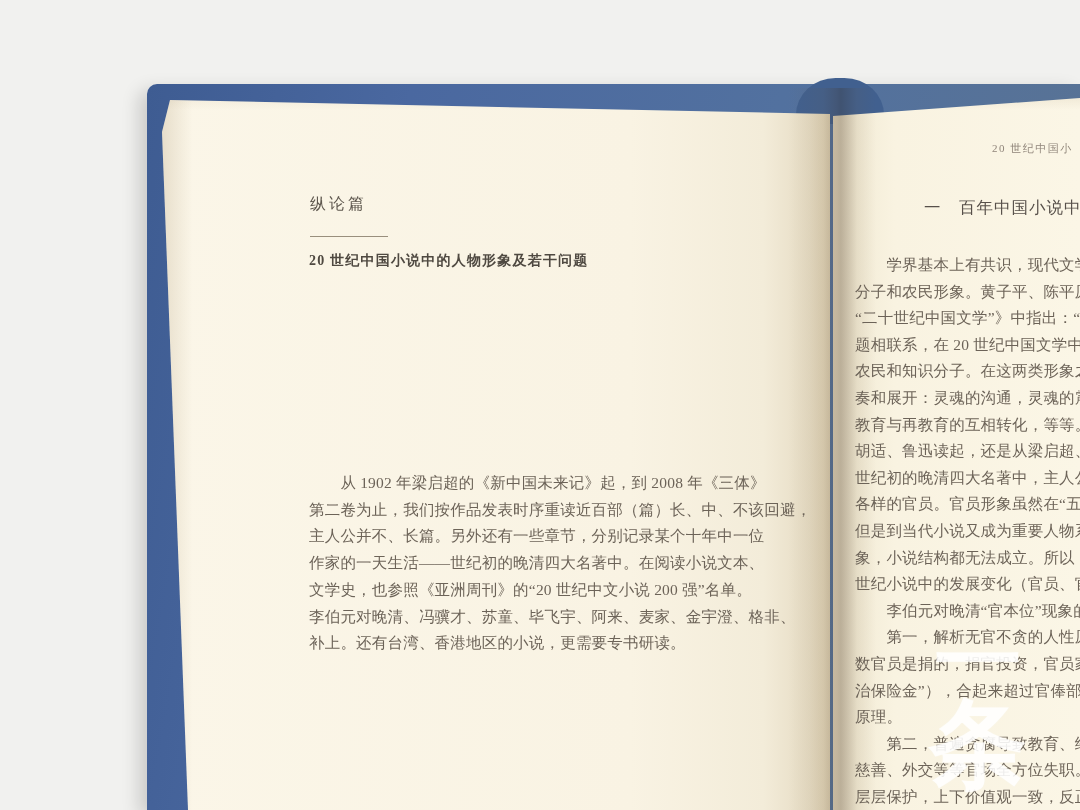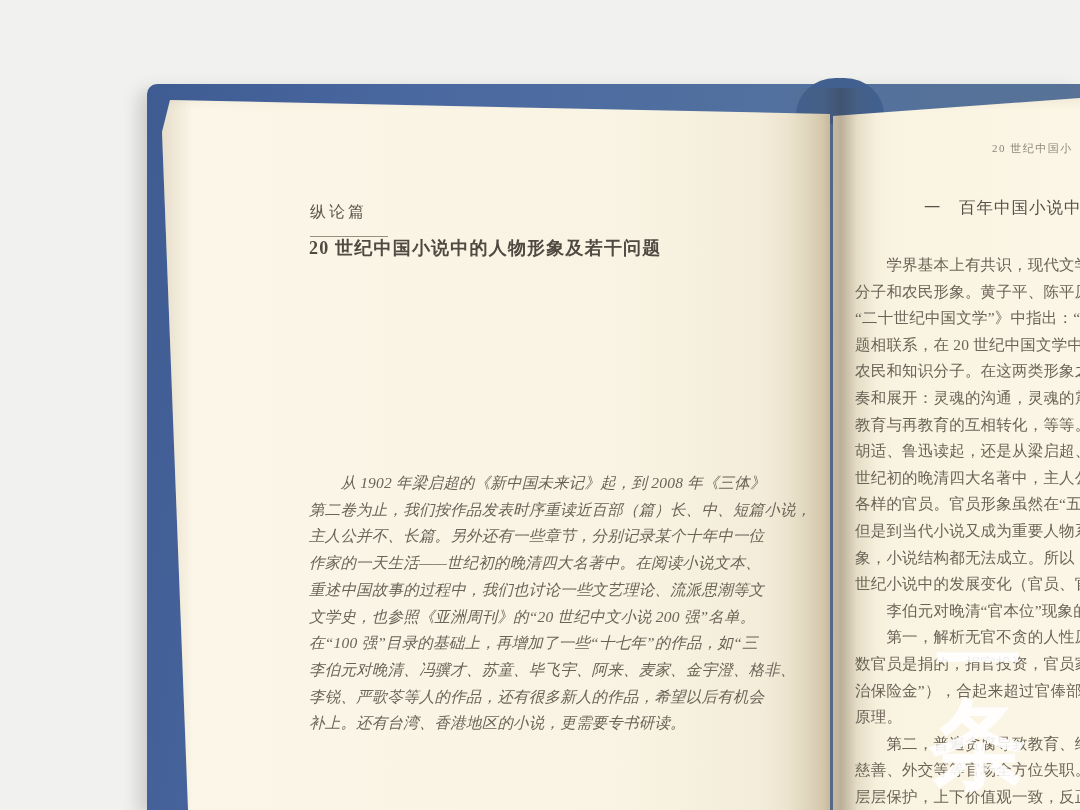--- a/index.html
+++ b/index.html
@@ -41,35 +41,35 @@
     content:"";position:absolute;left:0;top:0;right:0;height:20px;
     background:linear-gradient(to bottom,rgba(150,125,85,0.16),rgba(150,125,85,0));
   }
   .gutter-shadow{
     position:absolute;left:788px;top:88px;width:88px;height:722px;pointer-events:none;
     background:linear-gradient(to right,rgba(110,85,50,0) 0%,rgba(110,85,50,0.10) 40%,
       rgba(75,55,35,0.22) 55%,rgba(60,45,28,0.26) 60%,rgba(110,85,50,0.10) 78%,rgba(110,85,50,0) 100%);
   }
   
   .section-label{
-    position:absolute;left:310px;top:202px;font-size:16px;letter-spacing:3px;color:#5e574e;
+    position:absolute;left:310px;top:194px;font-size:16px;letter-spacing:3px;color:#5e574e;
   }
   .section-underline{
     position:absolute;left:310px;top:236px;width:78px;height:0;
     border-top:1px solid rgba(120,108,90,0.75);
   }
   .chapter-title{
-    position:absolute;left:309px;top:236px;font-size:18px;font-weight:700;
+    position:absolute;left:309px;top:252px;font-size:14px;font-weight:700;
     letter-spacing:1.2px;color:#4f4941;white-space:nowrap;
   }
   .left-body{
     position:absolute;left:309px;top:470px;width:470px;
     font-size:15.5px;line-height:26.7px;letter-spacing:0.2px;color:var(--ink,#6c6358);
   }
-  .left-body .line{white-space:nowrap;font-style:italic;}
+  .left-body .line{white-space:nowrap;}
   
   .right-running-header{
     position:absolute;left:992px;top:141px;font-size:11px;letter-spacing:1.5px;
     color:#90857a;white-space:nowrap;
   }
   .right-heading{
     position:absolute;left:924px;top:197px;font-size:16.5px;letter-spacing:1px;
     color:#57504a;white-space:nowrap;
   }
   .right-body{
@@ -96,28 +96,25 @@
 
   <div class="page-left"></div>
   <div class="page-right"></div>
   <div class="gutter-shadow"></div>
 
   <div class="section-label">纵论篇</div>
   <div class="section-underline"></div>
   <div class="chapter-title">20 世纪中国小说中的人物形象及若干问题</div>
   <div class="left-body">
       <div class="line">　　从 1902 年梁启超的《新中国未来记》起，到 2008 年《三体》</div>
-      <div class="line">第二卷为止，我们按作品发表时序重读近百部（篇）长、中、短篇小说，</div>
+      <div class="line">第二卷为止，我们按作品发表时序重读近百部（篇）长、中、不该回避，</div>
       <div class="line">主人公并不、长篇。另外还有一些章节，分别记录某个十年中一位</div>
       <div class="line">作家的一天生活——世纪初的晚清四大名著中。在阅读小说文本、</div>
-      <div class="line">重述中国故事的过程中，我们也讨论一些文艺理论、流派思潮等文</div>
       <div class="line">文学史，也参照《亚洲周刊》的“20 世纪中文小说 200 强”名单。</div>
-      <div class="line">在“100 强”目录的基础上，再增加了一些“十七年”的作品，如“三</div>
       <div class="line">李伯元对晚清、冯骥才、苏童、毕飞宇、阿来、麦家、金宇澄、格非、</div>
-      <div class="line">李锐、严歌苓等人的作品，还有很多新人的作品，希望以后有机会</div>
       <div class="line">补上。还有台湾、香港地区的小说，更需要专书研读。</div>
     </div>
 
   <div class="right-running-header">20 世纪中国小</div>
   <div class="right-heading">一　百年中国小说中的</div>
   <div class="right-body">
       <div class="line">　　学界基本上有共识，现代文学最重</div>
       <div class="line">分子和农民形象。黄子平、陈平原、钱</div>
       <div class="line">“二十世纪中国文学”》中指出：“与‘改</div>
       <div class="line">题相联系，在 20 世纪中国文学中，两类</div>

